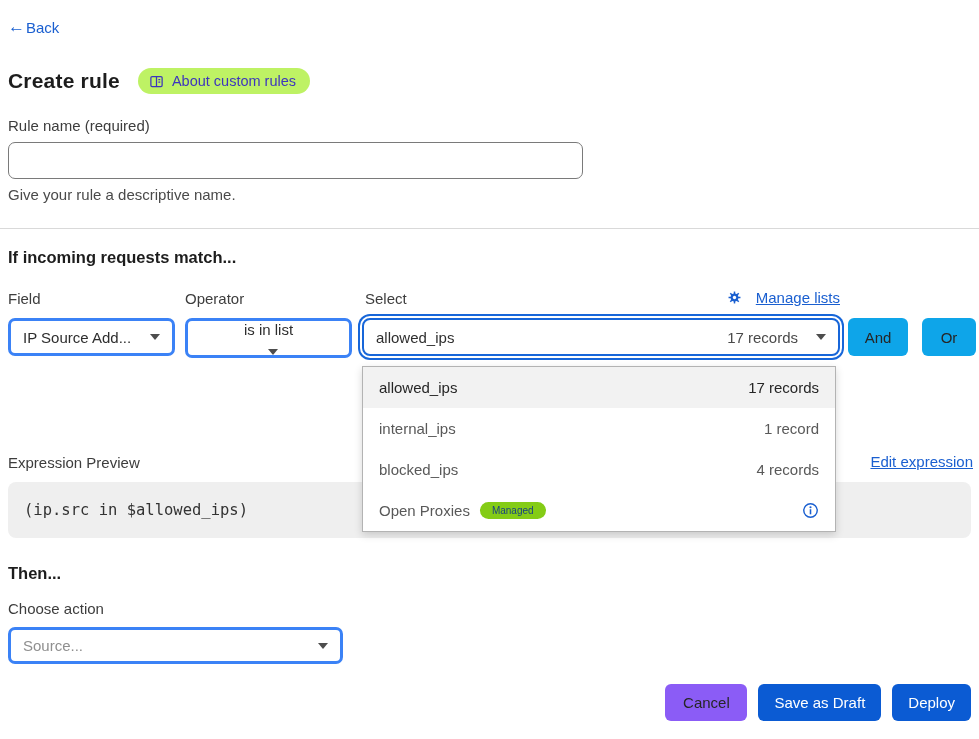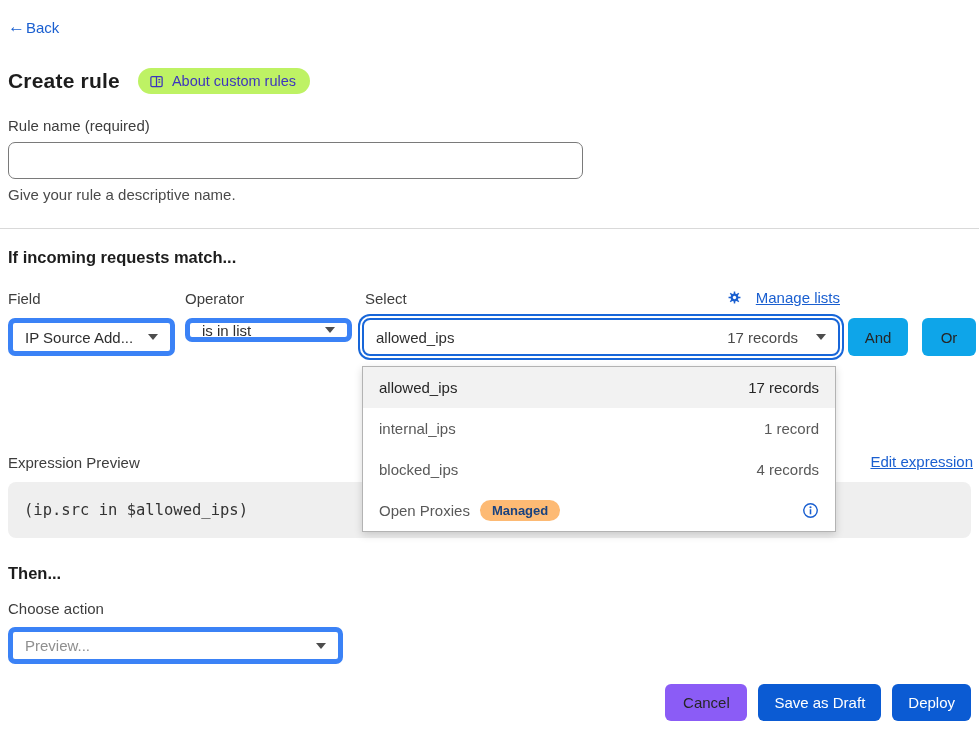--- a/index.html
+++ b/index.html
@@ -28,38 +28,38 @@
   .h-match { top:248px; }
   .h-then  { top:564px; }
 
   .lbl-field    { position:absolute; left:8px;   top:290px; }
   .lbl-operator { position:absolute; left:185px; top:290px; }
   .lbl-value    { position:absolute; left:365px; top:290px; }
 
   .manage-lists { position:absolute; top:289px; right:139px; display:flex; align-items:center; gap:15px; font-size:15px; color:#1a5fd0; cursor:pointer; }
   .manage-lists .txt { text-decoration:underline; }
 
-  .sel { display:flex; align-items:center; justify-content:space-between; background:#fff; border:5px solid #3b82f6; border-radius:7px; padding:0 12px; font-size:15px; color:#2e2e2e; cursor:pointer; }
+  .sel { display:flex; align-items:center; justify-content:space-between; background:#fff; border:3px solid #3b82f6; border-radius:7px; padding:0 12px; font-size:15px; color:#2e2e2e; cursor:pointer; }
   .caret { width:0; height:0; border-left:5.5px solid transparent; border-right:5.5px solid transparent; border-top:6.5px solid #4d4d4d; flex:none; margin-left:8px; }
 
   .sel-field    { position:absolute; left:8px;   top:318px; width:167px; height:38px; }
-  .sel-operator { position:absolute; left:185px; top:318px; width:167px; height:24px; }
+  .sel-operator { position:absolute; left:185px; top:318px; width:167px; height:40px;flex-direction:column; }
   .sel-value    { position:absolute; left:362px; top:318px; width:478px; height:38px; border:2px solid #1766d9; box-shadow:0 0 0 2px #fff, 0 0 0 4px #1766d9; border-radius:8px; }
   .sel-value .meta { color:#4a4a4a; margin-left:auto; margin-right:10px; }
 
   .btn-gray { background:#0ea5e9; color:#262626; border:none; border-radius:6px; font-size:15px; font-family:"Liberation Sans",sans-serif; cursor:pointer; }
   .btn-and { position:absolute; left:848px; top:318px; width:60px; height:38px; }
   .btn-or  { position:absolute; left:922px; top:318px; width:54px; height:38px; }
 
   .dropdown { position:absolute; left:362px; top:366px; width:474px; background:#fff; border:1px solid #b3b3b3; box-shadow:0 3px 8px rgba(0,0,0,.16); z-index:5; }
   .dd-row { height:41px; display:flex; align-items:center; padding:0 16px; font-size:15px; color:#595959; cursor:pointer; }
   .dd-row.hl { background:#f2f2f2; color:#262626; }
   .dd-row .meta { margin-left:auto; }
   .dd-row.hl .meta { color:#262626; }
-  .managed-badge { margin-left:10px; background:#fdba74; color:#19427f; font-size:13px; border-radius:12px; padding:3px 12px;font-weight:bold; }
+  .managed-badge { margin-left:10px; background:#84cc16; color:#19427f; font-size:10px; border-radius:12px; padding:3px 12px; }
   .info-wrap { margin-left:auto; display:flex; align-items:center; }
 
   .lbl-expr  { position:absolute; left:8px; top:454px; }
   .edit-expr { position:absolute; right:6px; top:453px; font-size:15px; }
   .expr-block { position:absolute; left:8px; top:482px; width:963px; height:56px; background:#efefef; border-radius:8px; display:flex; align-items:center; padding:0 16px; }
   .expr-code { font-family:"DejaVu Sans Mono", monospace; font-size:15.5px; color:#333; }
 
   .lbl-action { position:absolute; left:8px; top:600px; }
   .sel-action { position:absolute; left:8px; top:627px; width:335px; height:37px; }
   .sel-action .ph { color:#8f8f8f; }
@@ -169,21 +169,21 @@
 
   <div class="field-label lbl-expr">Expression Preview</div>
   <a class="link edit-expr">Edit expression</a>
   <div class="expr-block">
     <span class="expr-code">(ip.src in $allowed_ips)</span>
   </div>
 
   <div class="section-h h-then">Then...</div>
   <div class="field-label lbl-action">Choose action</div>
   <div class="sel sel-action">
-    <span class="ph">Preview...</span>
+    <span class="ph">Source...</span>
     <span class="caret"></span>
   </div>
 
   <div class="footer">
     <button class="btn-cancel">Cancel</button>
     <button class="btn-primary">Save as Draft</button>
     <button class="btn-primary">Deploy</button>
   </div>
 
 </div>

